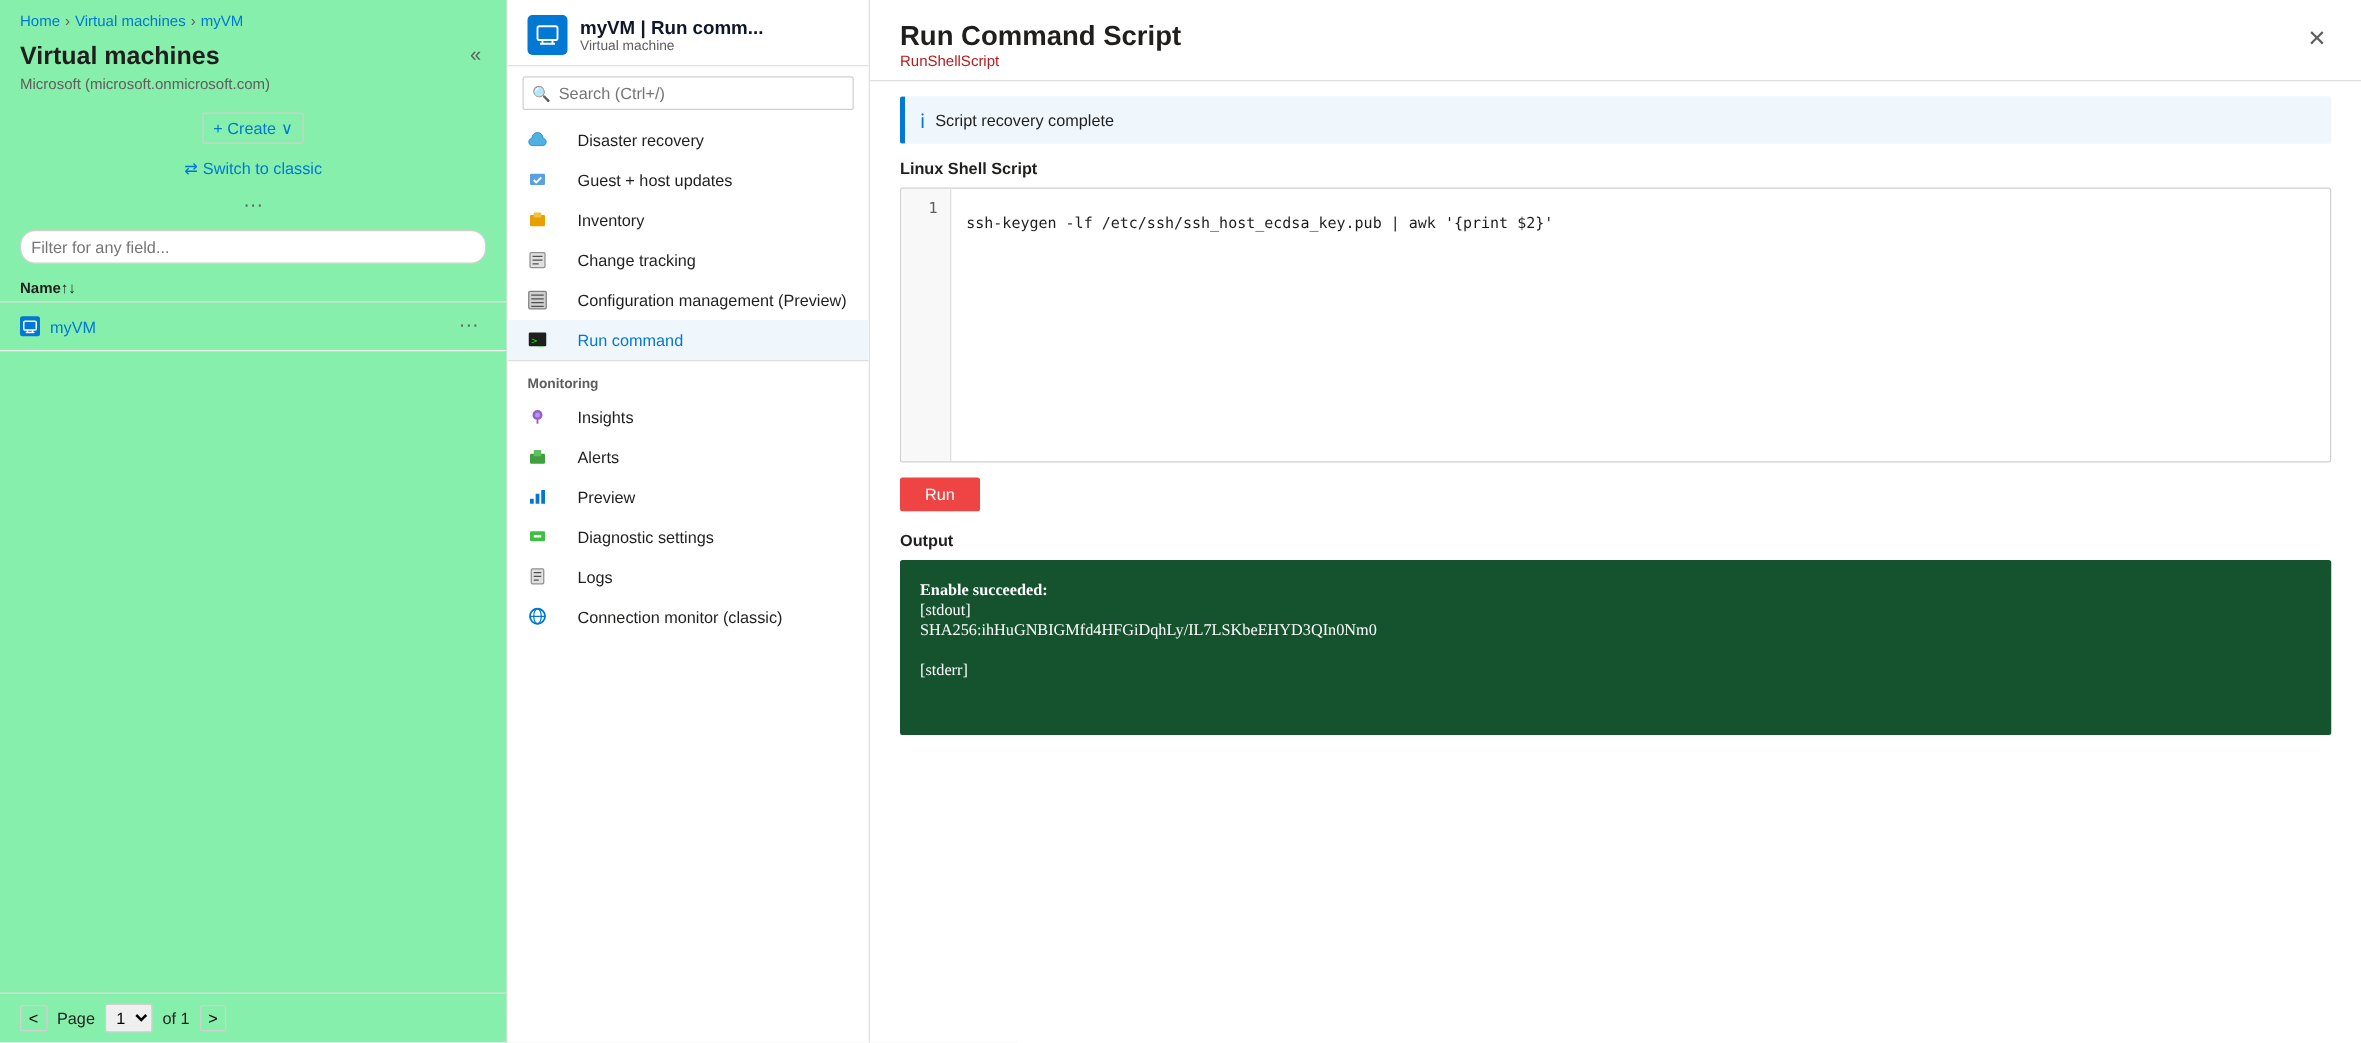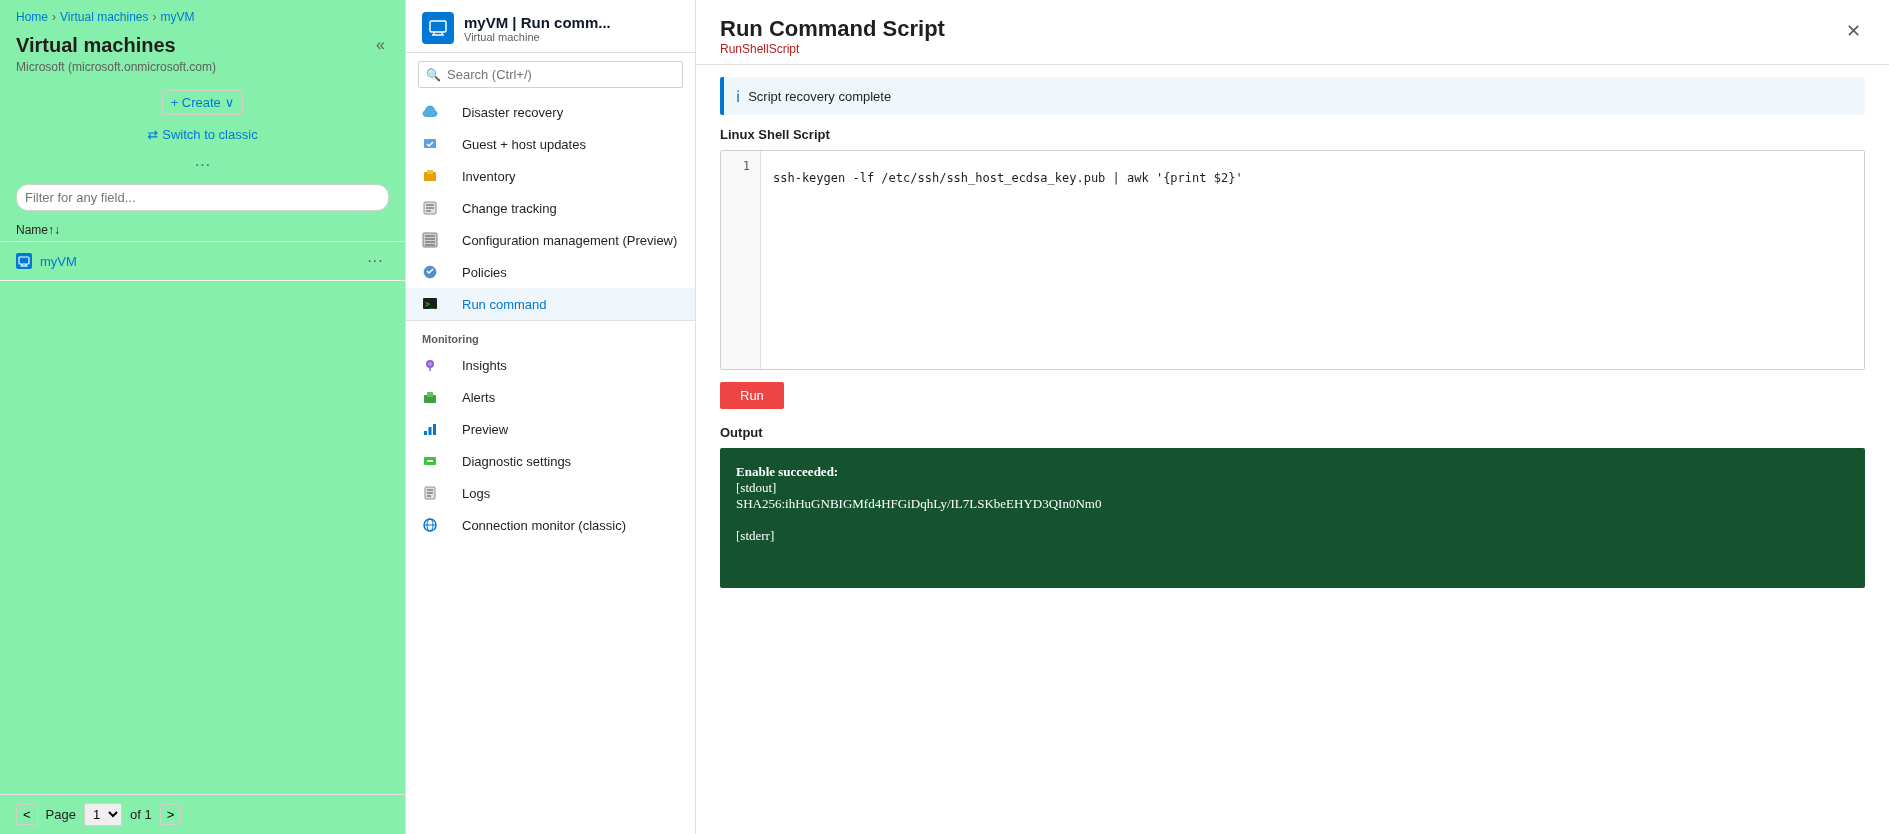--- a/index.html
+++ b/index.html
@@ -65,21 +65,21 @@
       border: 1px solid #d2d0ce;
       border-radius: 12px;
       font-size: 13px;
       width: calc(100% - 32px);
       color: #605e5c;
     }
     .table-header {
       padding: 4px 16px;
       border-bottom: 1px solid #e0e0e0;
       font-size: 12px;
-      font-weight: 400;
+      font-weight: 700;
       color: #201f1e;
       display: flex;
       align-items: center;
       gap: 0;
     }
     .table-row {
       padding: 8px 16px;
       display: flex;
       align-items: center;
       justify-content: space-between;
@@ -365,29 +365,20 @@
       <svg width="16" height="16" viewBox="0 0 16 16" fill="none">
         <rect x="1" y="1" width="14" height="14" rx="1" fill="#d0d0d0" stroke="#808080"></rect>
         <line x1="3" y1="4" x2="13" y2="4" stroke="#505050" stroke-width="1"></line>
         <line x1="3" y1="7" x2="13" y2="7" stroke="#505050" stroke-width="1"></line>
         <line x1="3" y1="10" x2="13" y2="10" stroke="#505050" stroke-width="1"></line>
         <line x1="3" y1="13" x2="13" y2="13" stroke="#505050" stroke-width="1"></line>
       </svg>
     </span>
     <span>Configuration management (Preview)</span>
   </div>
-  <div class="nav-item">
-    <span class="nav-icon">
-      <svg width="16" height="16" viewBox="0 0 16 16" fill="none">
-        <circle cx="8" cy="8" r="6" fill="#5090d0" stroke="#3070b0" stroke-width="0.5"></circle>
-        <path d="M5 7l2 2 4-4" stroke="white" stroke-width="1.5" fill="none"></path>
-      </svg>
-    </span>
-    <span>Policies</span>
-  </div>
   <div class="nav-item active">
     <span class="nav-icon">
       <svg width="16" height="16" viewBox="0 0 16 16" fill="none">
         <rect x="1" y="2" width="14" height="11" rx="1" fill="#1e1e1e"></rect>
         <text x="3" y="11" font-size="8" fill="#00ff00" font-family="monospace">&gt;_</text>
       </svg>
     </span>
     <span>Run command</span>
   </div>
 

